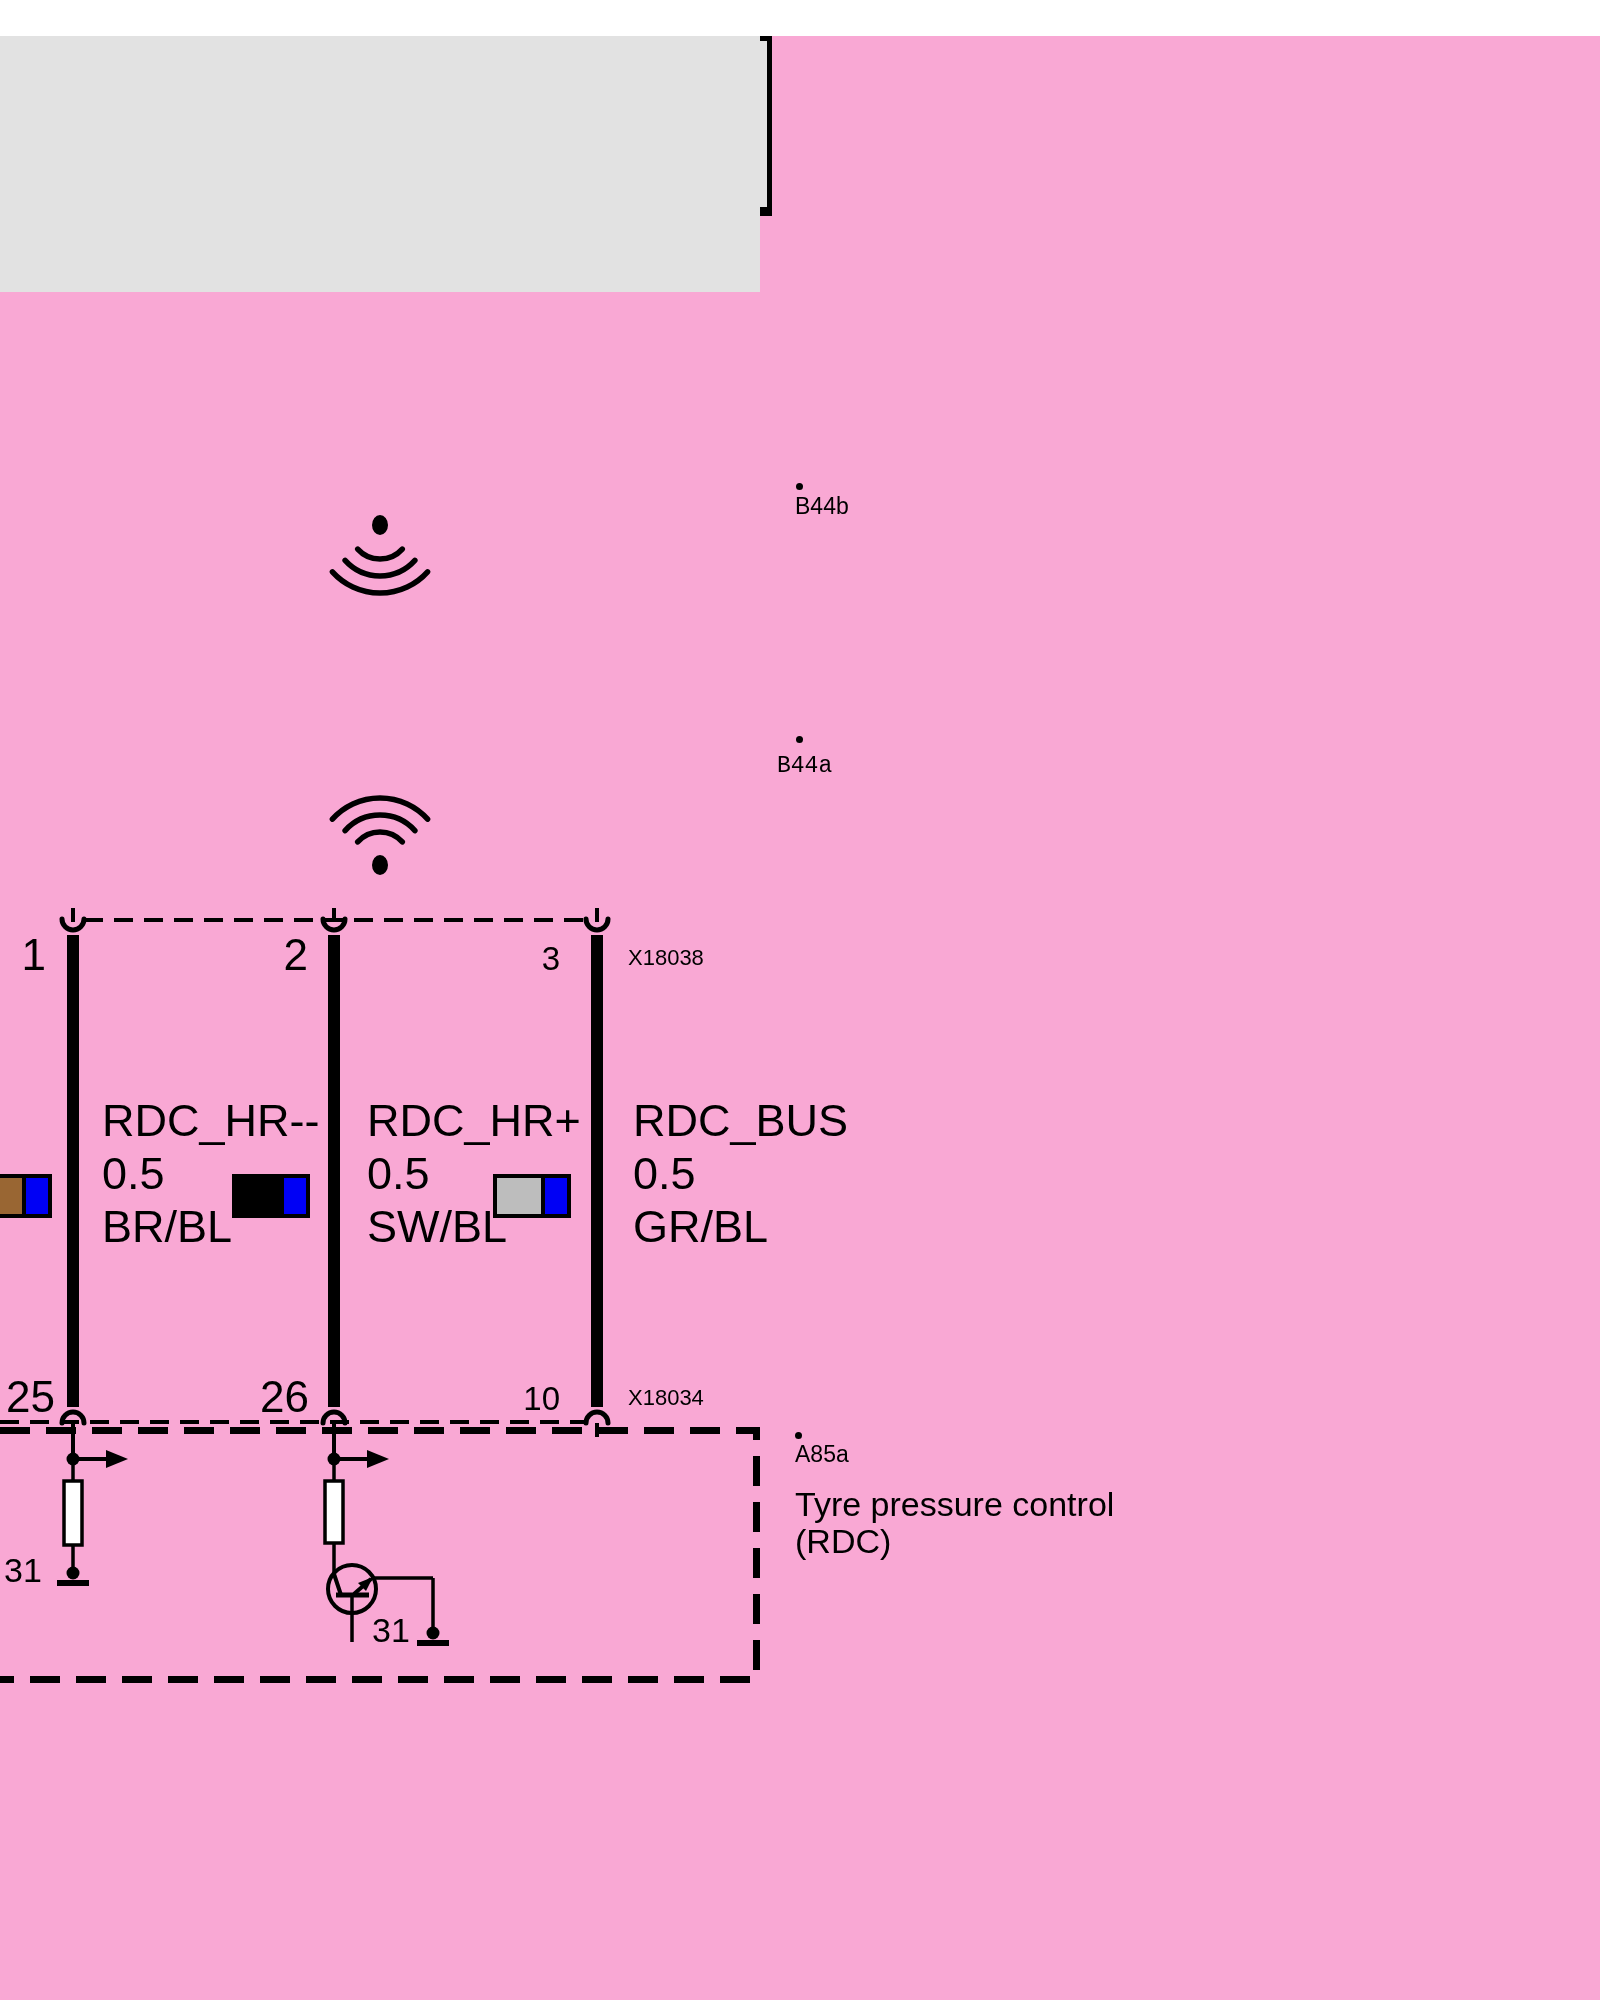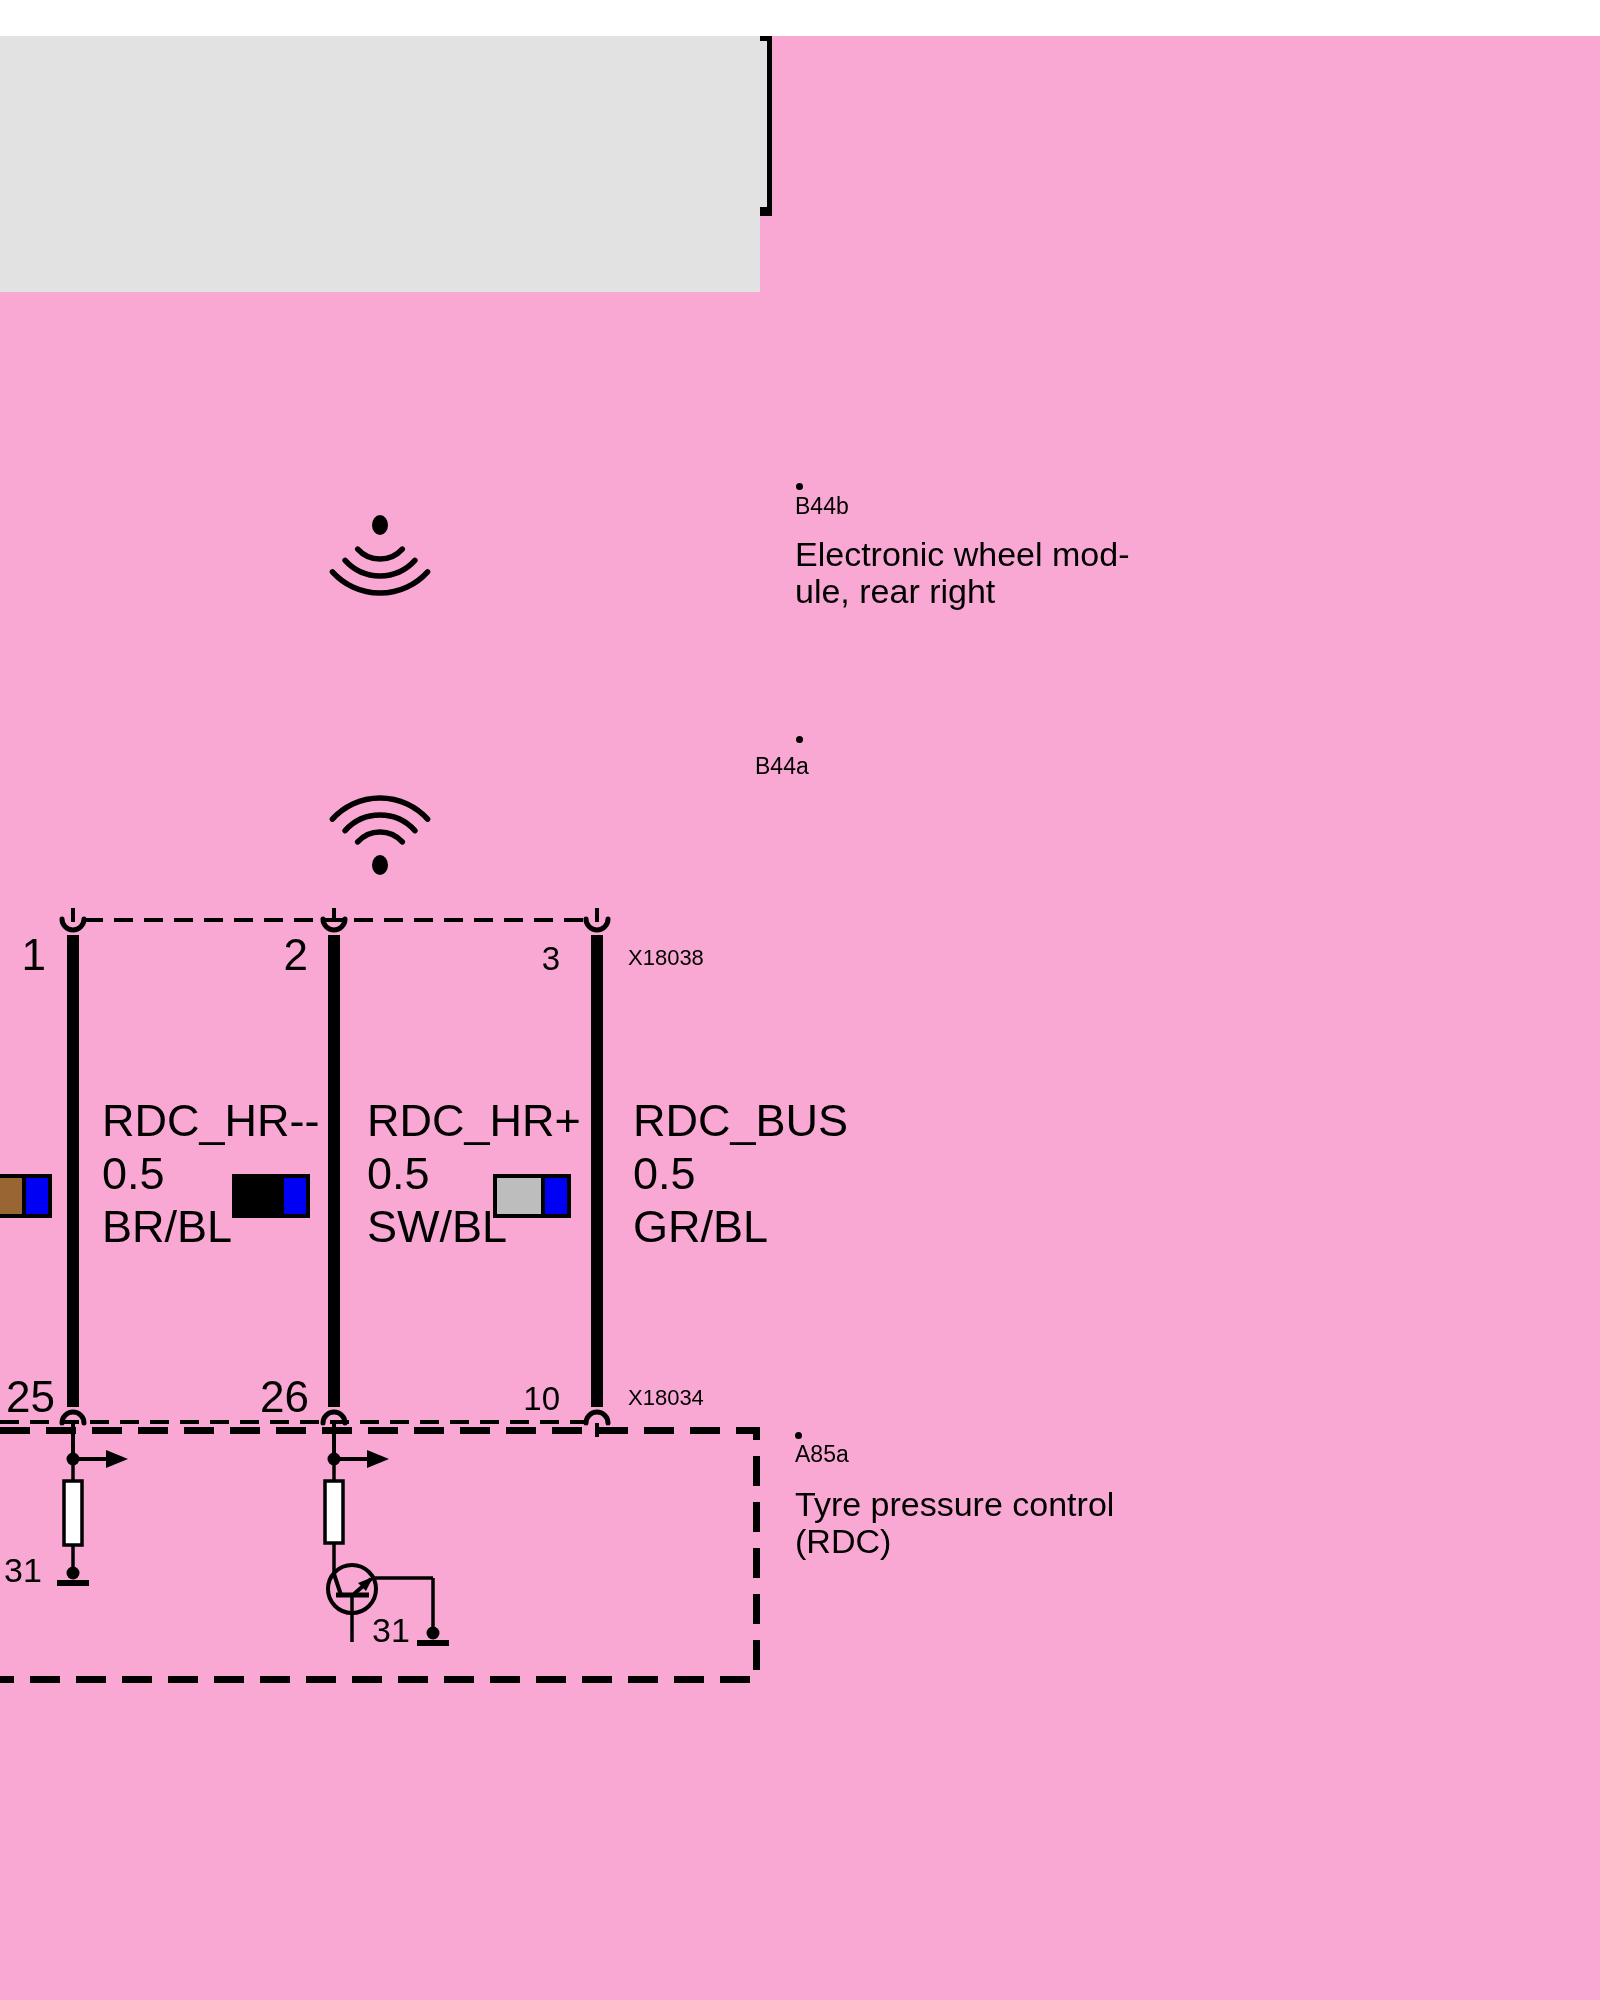--- a/index.html
+++ b/index.html
@@ -110,27 +110,23 @@
       </g>
       <g>
         <circle cx="433" cy="1597" r="6.5" fill="#000"></circle>
         <rect x="417" y="1604" width="32" height="6" fill="#000"></rect>
       </g>
     </g>
   </svg>
 
   <div class="abs z3 dot" style="left:796px;top:447px;"></div>
   <div class="abs z3 comp-id" style="left:795px;top:458px;">B44b</div>
-  <div class="abs z3 desc" style="left:795px;top:500px;">
-    <div>Electronic wheel mod-</div>
-    <div>ule, rear right</div>
-  </div>
 
   <div class="abs z3 dot" style="left:796px;top:700px;"></div>
-  <div class="abs z3 comp-id" style="left:755px;top:718px;">B44a</div>
+  <div class="abs z3 comp-id" style="left:777px;top:718px;font-family:Liberation Mono, monospace;">B44a</div>
 
   <div class="abs z3 dot" style="left:795px;top:1396px;"></div>
   <div class="abs z3 comp-id" style="left:795px;top:1406px;">A85a</div>
   <div class="abs z3 desc" style="left:795px;top:1450px;">
     <div>Tyre pressure control</div>
     <div>(RDC)</div>
   </div>
 
   <div class="abs z3 pin-lg" style="left:10px;top:896px;width:36px;">1</div>
   <div class="abs z3 pin-lg" style="left:262px;top:896px;width:46px;">2</div>

